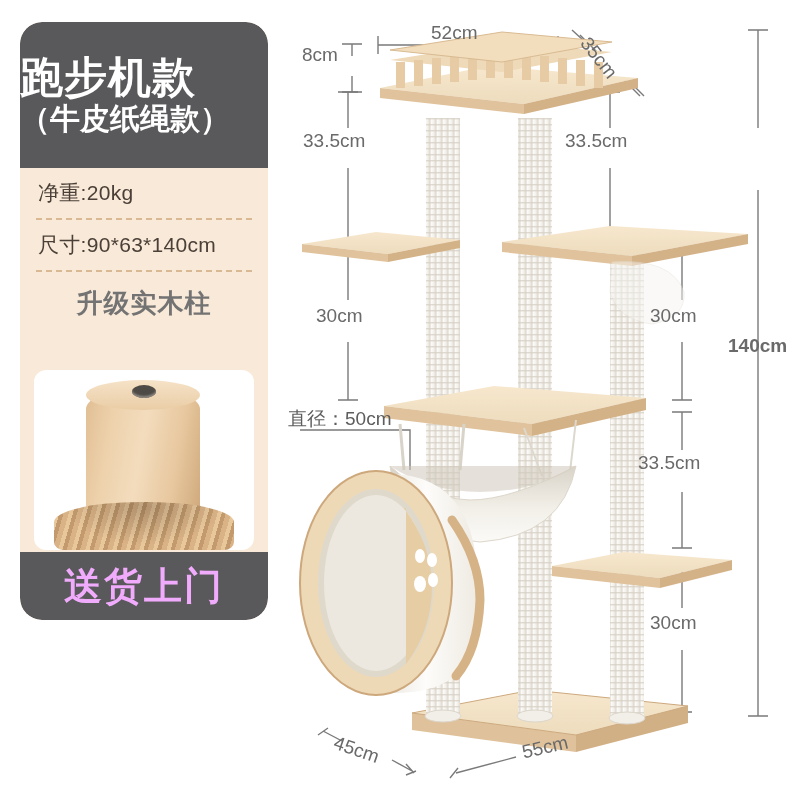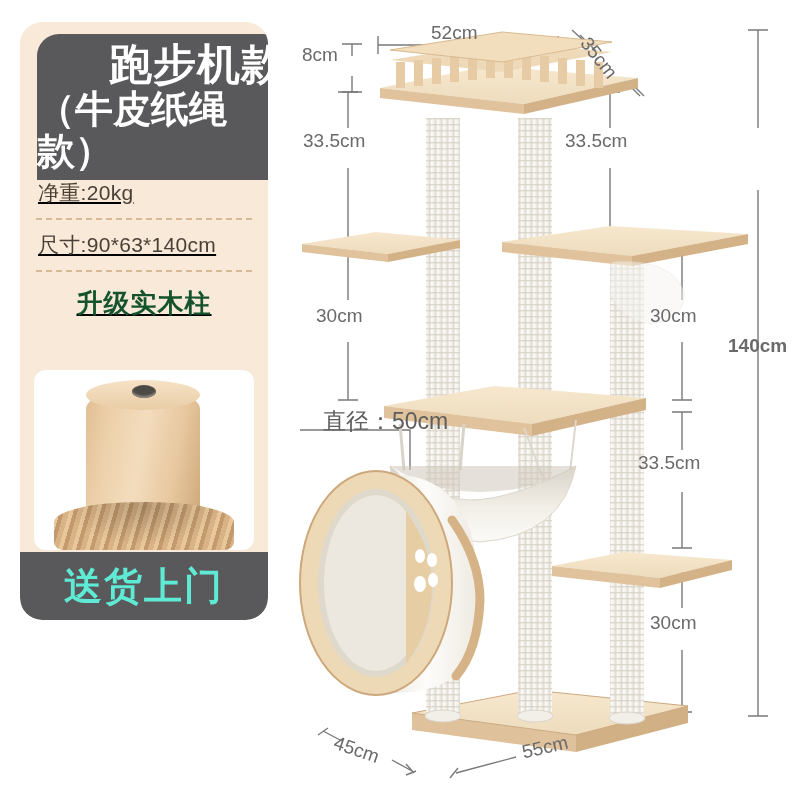--- a/index.html
+++ b/index.html
@@ -13,49 +13,48 @@
 
   
   .info-card {
     position: absolute; left: 20px; top: 22px;
     width: 248px; height: 598px;
     border-radius: 22px;
     background: #f9e9d8;
     overflow: hidden;
   }
   .badge-top {
-    position: absolute; left: 0; top: 12px; width: 248px; height: 146px;
+    position: absolute; left: 0; top: 0; width: 248px; height: 146px;
     background: #59585a;
     border-radius: 22px 22px 0 0;
     display: flex; flex-direction: column;
-    align-items: flex-end; justify-content: center;
+    align-items: flex-start; justify-content: center;
     gap: 2px;
-    margin-left: 17px;
   }
   .badge-top .line1 {
     color: #ffffff; font-size: 43px; font-weight: 700;
     letter-spacing: 1px; line-height: 1.05;
   }
   .badge-top .line2 {
-    color: #ffffff; font-size: 38px; font-weight: 700;
+    color: #ffffff; font-size: 30px; font-weight: 700;
     letter-spacing: 0px; line-height: 1.1;
   }
   .spec-zone {
-    position: absolute; left: 0; top: 146px; width: 248px; text-decoration: underline;
+    position: absolute; left: 0; top: 146px; width: 248px;
   }
   .spec-line {
     color: #4b4038; font-size: 21px; font-weight: 400;
     padding: 11px 0 11px 18px; letter-spacing: .3px;
   }
   .dash-sep {
     height: 0; margin: 0 16px;
     border-top: 2px dashed #d9b894;
   }
   .upgrade-title {
-    text-align: center; color: #14532d;
+    text-align: center; color: #737373;
     font-size: 26px; font-weight: 700;
     padding: 14px 0 8px 0; letter-spacing: 1px;
   }
   .photo-frame {
     position: absolute; left: 14px; top: 348px;
     width: 220px; height: 180px;
     background: #ffffff; border-radius: 12px;
     overflow: hidden;
   }
   
@@ -91,35 +90,35 @@
     position: absolute; left: 20px; bottom: 0; width: 180px; height: 48px;
     background: radial-gradient(ellipse at 50% 10%, rgba(0,0,0,.18), rgba(0,0,0,0) 62%);
     border-radius: 48% 48% 10px 10px / 42% 42% 8px 8px;
   }
   .badge-bottom {
     position: absolute; left: 0; bottom: 0; width: 248px; height: 68px;
     background: #59585a; border-radius: 0 0 22px 22px;
     display: flex; align-items: center; justify-content: center;
   }
   .badge-bottom span {
-    color: #5eead4; font-size: 38px; font-weight: 700; letter-spacing: 2px;
+    color: #f0abfc; font-size: 38px; font-weight: 700; letter-spacing: 2px;
   }
 
   
   .diagram { position: absolute; left: 280px; top: 0; width: 520px; height: 800px; }
   .diagram svg { display: block; }
 
   
   .dim {
     position: absolute;
     color: #6a6a6a; font-size: 19px;
     font-family: "Liberation Sans", "DejaVu Sans", sans-serif;
     white-space: nowrap;
   }
-  .dim-cn { color: #5d5d5d; font-size: 23px; margin-left: 35px; }
+  .dim-cn { color: #5d5d5d; font-size: 19px; }
 </style>
 </head>
 <body>
 
 <div id="root">
 
   <div class="info-card">
 
     <div class="badge-top">
       <div class="line1">跑步机款</div>

